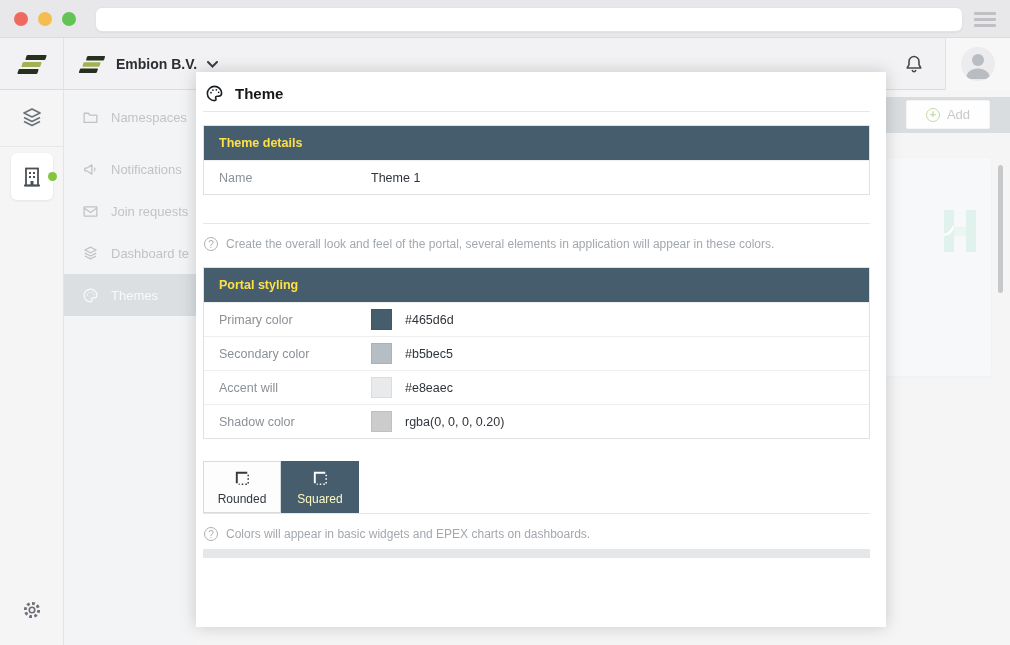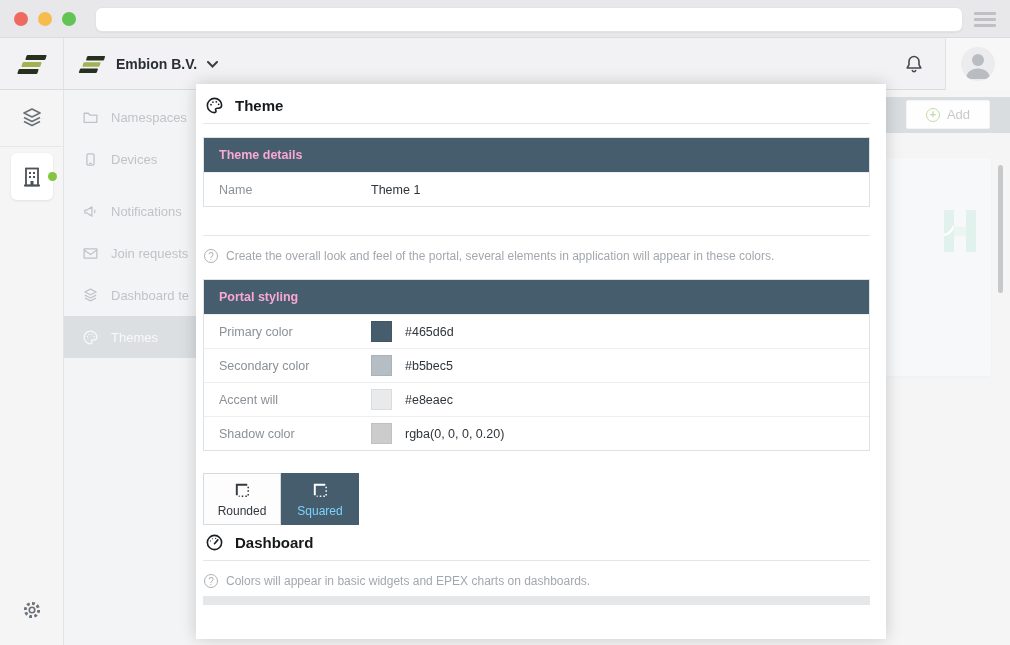--- a/index.html
+++ b/index.html
@@ -48,37 +48,37 @@
   .add-btn { position:absolute; right:20px; top:3px; width:84px; height:29px; background:#fdfdfd; border:1px solid #e8e9ea; border-radius:2px; display:flex; align-items:center; justify-content:center; gap:7px; font-size:13px; color:#8c9196; cursor:pointer; }
   .plus-circle { width:14px; height:14px; border:1.5px solid #8ab74b; border-radius:50%; color:#8ab74b; font-size:11px; line-height:11px; display:flex; align-items:center; justify-content:center; font-weight:bold; }
   .bg-card { position:absolute; top:68px; left:560px; width:235px; height:218px; background:#eff0f2; border-radius:3px; box-shadow:0 1px 4px rgba(0,0,0,0.05); }
   .h-logo { position:absolute; top:120px; left:748px; width:32px; height:42px; }
 
   
   .overlay { position:absolute; top:90px; left:64px; width:946px; height:555px; background:rgba(255,255,255,0.5); }
   .scroll-thumb { position:absolute; top:165px; left:998px; width:5px; height:128px; background:#c7c8ca; border-radius:3px; cursor:pointer; }
 
   
-  .modal { position:absolute; top:84px; left:196px; width:690px; height:555px; background:#fff; box-shadow:0 0 16px rgba(0,0,0,0.18); overflow:hidden; }
+  .modal { position:absolute; top:72px; left:196px; width:690px; height:555px; background:#fff; box-shadow:0 0 16px rgba(0,0,0,0.18); overflow:hidden; }
   .modal-inner { padding:4px 16px 0 7px; }
   h2.sec { display:flex; align-items:center; gap:11px; font-size:15px; color:#16191c; margin:8px 0 8px 2px; }
   h2.sec svg { color:#1b1f23; }
   .sec-rule { border:none; border-top:1px solid #e4e6e8; margin:0 0 13px; }
   .help { display:flex; align-items:center; gap:8px; color:#a3a8ae; font-size:12px; margin:0 0 16px 1px; }
   .qmark { flex:0 0 auto; width:14px; height:14px; border:1px solid #abb0b5; border-radius:50%; font-size:10px; display:flex; align-items:center; justify-content:center; color:#abb0b5; }
   .tbl { border:1px solid #dfe2e5; margin-bottom:28px; }
-  .tbl-head { background:#465d6d; color:#f9a8d4; font-size:12.5px; font-weight:bold; padding:10px 15px; }
+  .tbl-head { background:#465d6d; color:#fde047; font-size:12.5px; font-weight:bold; padding:10px 15px; }
   .trow { display:flex; align-items:center; min-height:34px; padding:0 15px; border-top:1px solid #eceef0; font-size:12.5px; }
   .trow .lbl { width:152px; color:#8b9197; flex:0 0 auto; }
   .trow .val { color:#2f353b; }
   .swatch { width:21px; height:21px; margin-right:13px; border:1px solid rgba(0,0,0,0.06); flex:0 0 auto; }
   .corner-row { display:flex; margin:22px 0 0 0; }
   .corner-btn { width:78px; height:52px; display:flex; flex-direction:column; align-items:center; justify-content:center; gap:4px; font-size:12px; cursor:pointer; background:#fdfdfd; border:1px solid #d7dbde; color:#32383e; }
   .corner-btn svg { color:#32383e; }
-  .corner-btn.active { background:#465d6d; border-color:#465d6d; color:#7dd3fc; }
+  .corner-btn.active { background:#465d6d; border-color:#465d6d; color:#fef9c3; }
   .corner-btn.active svg { color:#fff; }
   .dash-sec { margin-top:34px; }
   .bottom-strip { height:9px; background:#e5e7e9; margin-top:2px; }
 </style>
 </head>
 <body>
 
 <div class="chrome">
   <span class="traffic" style="left:14px; background:#ee6a5f;"></span>
   <span class="traffic" style="left:38px; background:#f5bd4f;"></span>
@@ -155,27 +155,20 @@
 </div>
 
 <div class="subnav">
   <div class="subnav-group1">
     <div class="nav-item">
       <svg width="17" height="17" viewBox="0 0 24 24" fill="none" stroke="currentColor" stroke-width="1.8" stroke-linejoin="round">
           <path d="M3 6h6l2 2.5h10V19H3z"></path>
         </svg>
       <span>Namespaces</span>
     </div>
-    <div class="nav-item">
-      <svg width="17" height="17" viewBox="0 0 24 24" fill="none" stroke="currentColor" stroke-width="1.8">
-          <rect x="7" y="4" width="10" height="16" rx="1.5"></rect>
-          <path d="M10 17.5h4"></path>
-        </svg>
-      <span>Devices</span>
-    </div>
   </div>
   <div class="subnav-gap"></div>
   <div class="nav-item">
     <svg width="17" height="17" viewBox="0 0 24 24" fill="none" stroke="currentColor" stroke-width="1.8" stroke-linejoin="round">
         <path d="M4 10v4h3l7 4.5v-13L7 10H4z"></path>
         <path d="M17.5 9.5a4 4 0 010 5"></path>
       </svg>
     <span>Notifications</span>
   </div>
   <div class="nav-item">
@@ -289,30 +282,20 @@
       </div>
       <div class="corner-btn active">
         <svg width="19" height="19" viewBox="0 0 20 20" fill="none" stroke="currentColor">
           <path d="M4 15V4h11" stroke-width="2"></path>
           <path d="M16 6v10H6" stroke-width="1.6" stroke-dasharray="1.6 2.2"></path>
         </svg>
         <span>Squared</span>
       </div>
     </div>
 
-    <h2 class="sec dash-sec">
-      <svg width="19" height="19" viewBox="0 0 24 24" fill="none" stroke="currentColor" stroke-width="2" stroke-linecap="round">
-        <circle cx="12" cy="12" r="9"></circle>
-        <path d="M12 13.5l4.2-4.8"></path>
-        <circle cx="7" cy="10" r="0.7" fill="currentColor" stroke="none"></circle>
-          <circle cx="9.5" cy="7.3" r="0.7" fill="currentColor" stroke="none"></circle>
-          <circle cx="13.5" cy="6.8" r="0.7" fill="currentColor" stroke="none"></circle>
-      </svg>
-      <span>Dashboard</span>
-    </h2>
     <hr class="sec-rule">
     <div class="help" style="margin-bottom:8px;">
       <span class="qmark">?</span>
       <span>Colors will appear in basic widgets and EPEX charts on dashboards.</span>
     </div>
     <div class="bottom-strip"></div>
 
   </div>
 </div>
 

